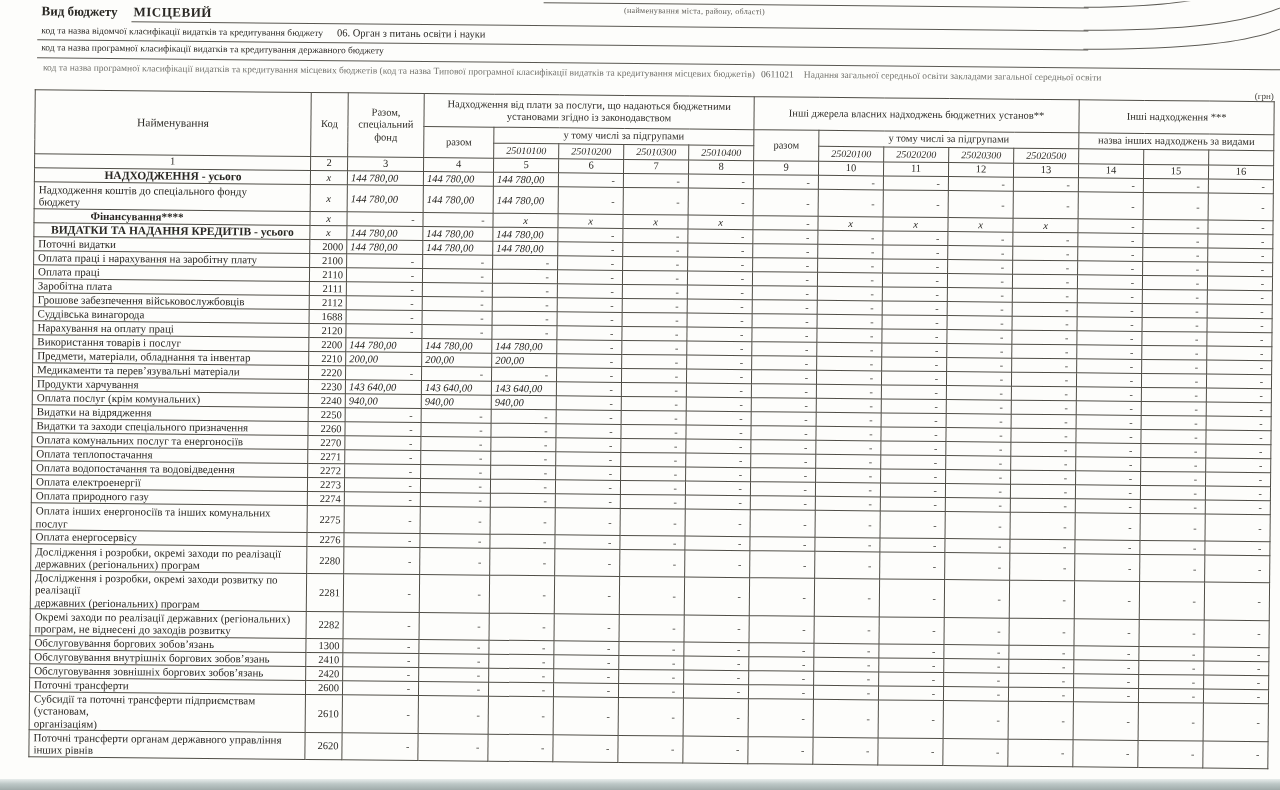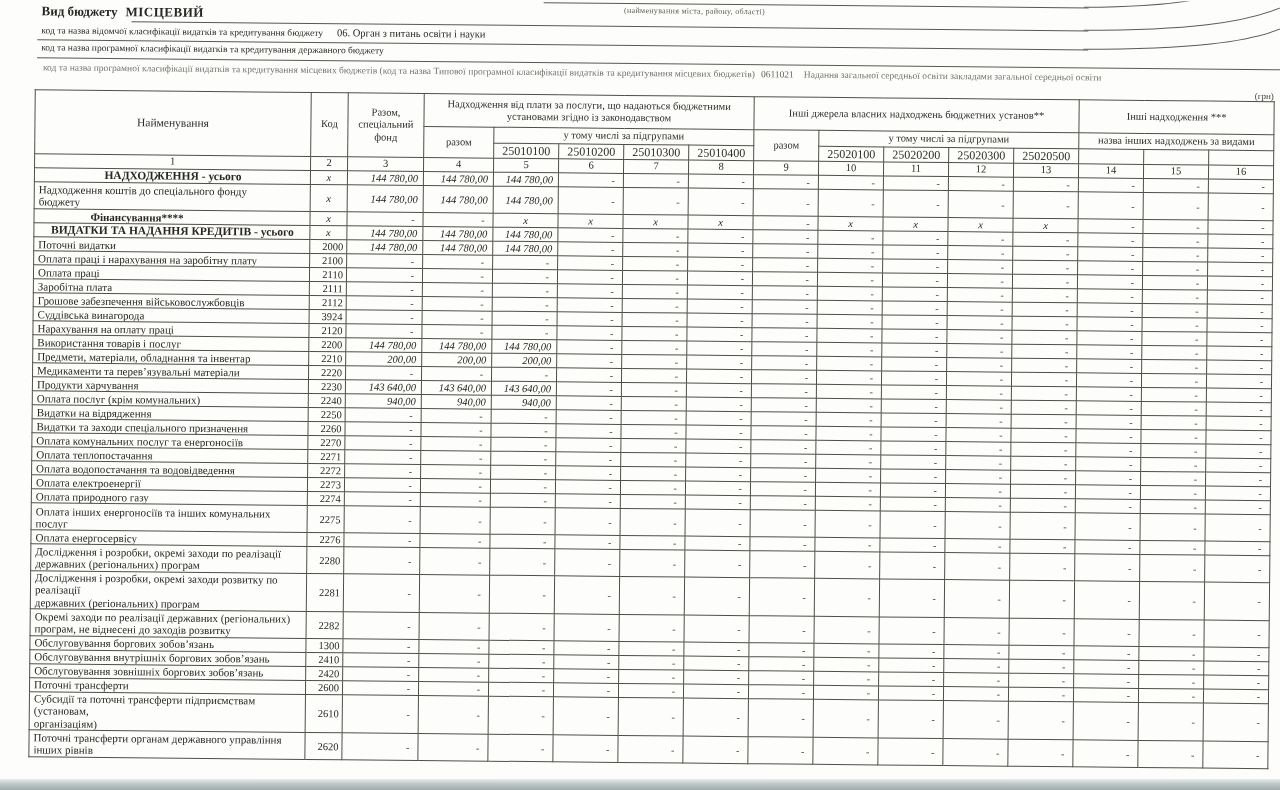--- a/index.html
+++ b/index.html
@@ -10,50 +10,50 @@
     color:#2a2824;
   }
   .sheet{position:absolute;left:0;top:0;width:1280px;height:790px;
     transform:rotate(.55deg);transform-origin:420px 380px;}
   
   .hdr-abs{position:absolute;white-space:nowrap;}
   .rule{position:absolute;height:0;border-bottom:1px solid #5a5852;}
   .top-caption{left:556px;top:4px;width:270px;text-align:center;
     font-size:8px;color:#5c5a54;letter-spacing:.3px;white-space:nowrap;position:absolute;}
   .l1{left:38px;top:7px;font-size:13px;font-weight:bold;}
-  .l1 .val{margin-left:8px;letter-spacing:.5px;}
+  .l1 .val{margin-left:16px;letter-spacing:.5px;}
   .l2{left:38px;top:28px;font-size:9.5px;}
   .l2 .val{margin-left:14px;font-size:10.5px;}
   .l3{left:38px;top:46px;font-size:9.5px;}
   .l4{left:40px;top:66px;font-size:9.5px;color:#73736d;}
   .l4 .code{margin-left:6px;color:#63635e;}
   .l4 .val{margin-left:10px;}
   .grn{position:absolute;left:1252px;top:83px;font-size:9px;color:#45433e;}
   .curl{position:absolute;left:1080px;top:-6px;}
   
   table{position:absolute;left:32px;top:93px;border-collapse:collapse;
     table-layout:fixed;width:1239px;}
   th,td{border:1px solid #504e47;padding:0 3px;overflow:hidden;}
   thead th{font-weight:normal;font-size:10.5px;text-align:center;
     vertical-align:middle;line-height:1.18;color:#2e2c27;}
   th.name-h{font-size:11.5px;}
   tr.h1 th{height:32px;}
   tr.h2 th{height:15px;font-size:10.5px;}
-  tr.h3 th{height:14px;font-size:12px;}
+  tr.h3 th{height:14px;font-size:10px;font-style:italic;}
   tr.hn th{height:13px;font-size:10.5px;}
   tbody td{height:13px;font-size:10.5px;vertical-align:middle;}
   tbody tr.tall td{height:26px;}
   td.lbl{font-size:11px;text-align:left;padding-left:4px;
     white-space:pre-line;line-height:1.12;}
   td.lbl.section{text-align:center;font-weight:bold;font-size:11.5px;}
   td.lbl.indent{padding-left:56px;font-weight:bold;}
   td.lbl.vbottom{vertical-align:bottom;}
   td.code{text-align:right;font-size:10.5px;}
   td.code.xx,td.val.xx{font-style:italic;text-align:center;font-size:10.5px;}
-  td.val.num{font-style:italic;text-align:right;padding-right:5px;color:#23211d;}
+  td.val.num{font-style:italic;padding-right:5px;color:#23211d;}
   td.val.dash{text-align:right;padding-right:8px;font-size:10px;color:#3a3833;}
   
   .bottom-band{position:absolute;left:0;bottom:0;width:1280px;height:11px;
     background:linear-gradient(to bottom,#e8edec 0%,#bcc7c6 45%,#9fabaa 100%);}
 </style>
 </head>
 <body>
 
 <div class="sheet">
 
@@ -313,21 +313,21 @@
           <td class="val dash">-</td>
           <td class="val dash">-</td>
           <td class="val dash">-</td>
           <td class="val dash">-</td>
           <td class="val dash">-</td>
           <td class="val dash">-</td>
           <td class="val dash">-</td>
         </tr>
         <tr>
           <td class="lbl">Суддівська винагорода</td>
-          <td class="code">3924</td>
+          <td class="code">1688</td>
           <td class="val dash">-</td>
           <td class="val dash">-</td>
           <td class="val dash">-</td>
           <td class="val dash">-</td>
           <td class="val dash">-</td>
           <td class="val dash">-</td>
           <td class="val dash">-</td>
           <td class="val dash">-</td>
           <td class="val dash">-</td>
           <td class="val dash">-</td>

